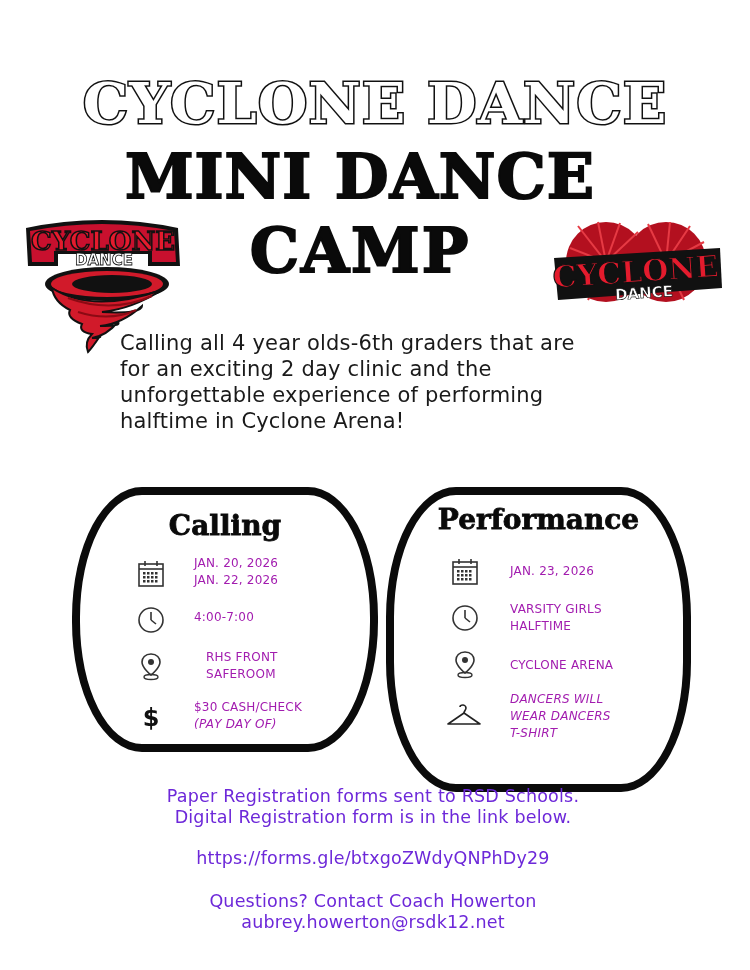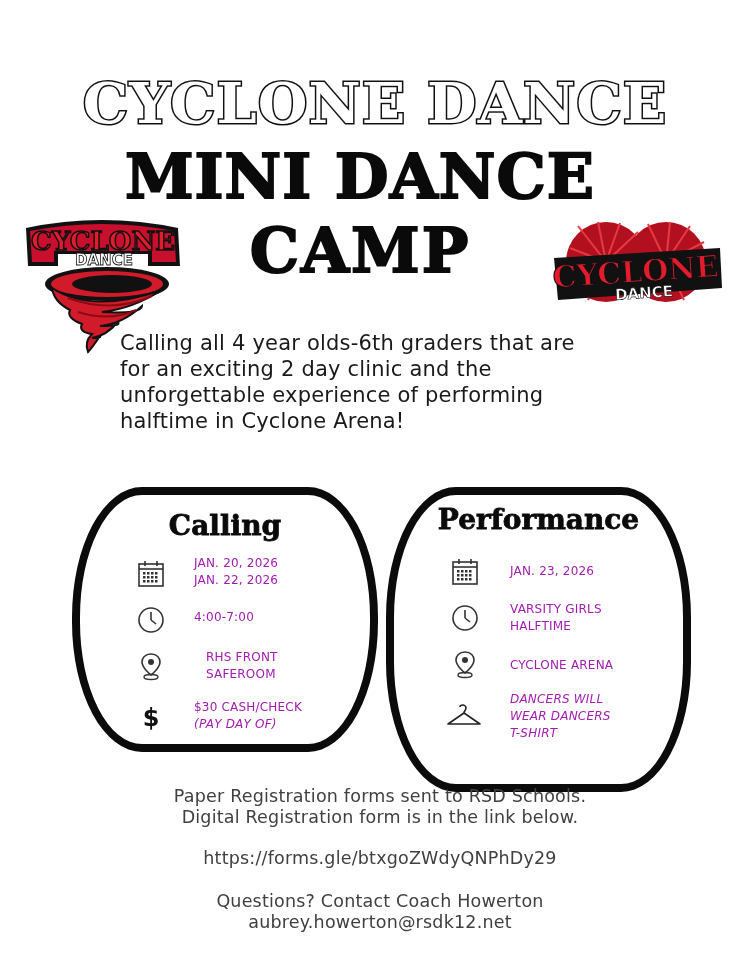--- a/index.html
+++ b/index.html
@@ -51,22 +51,22 @@
   .row .icon { position: absolute; width: 30px; height: 30px; }
   .row .icon svg { width: 100%; height: 100%; display: block; }
   .row .txt {
     position: absolute; font-weight: normal; font-size: 12px; line-height: 17px;
     color: #a21caf; letter-spacing: 0.2px;
   }
   .row .txt.italic { font-style: italic; }
   .row .txt span { display: block; }
 
   .footer {
-    position: absolute; left: 100px; width: 560px; text-align: center;
-    font-size: 17.5px; line-height: 21px; color: #404040; letter-spacing: 0.2px;
+    position: absolute; left: 93px; width: 560px; text-align: center;
+    font-size: 17.5px; line-height: 21px; color: #6d28d9; letter-spacing: 0.2px;
   }
   .footer span { display: block; }
   .f1 { top: 786px; }
   .f2 { top: 848px; }
   .f3 { top: 891px; }
 </style>
 </head>
 <body>
 
 <div class="title-outline">CYCLONE DANCE</div>

